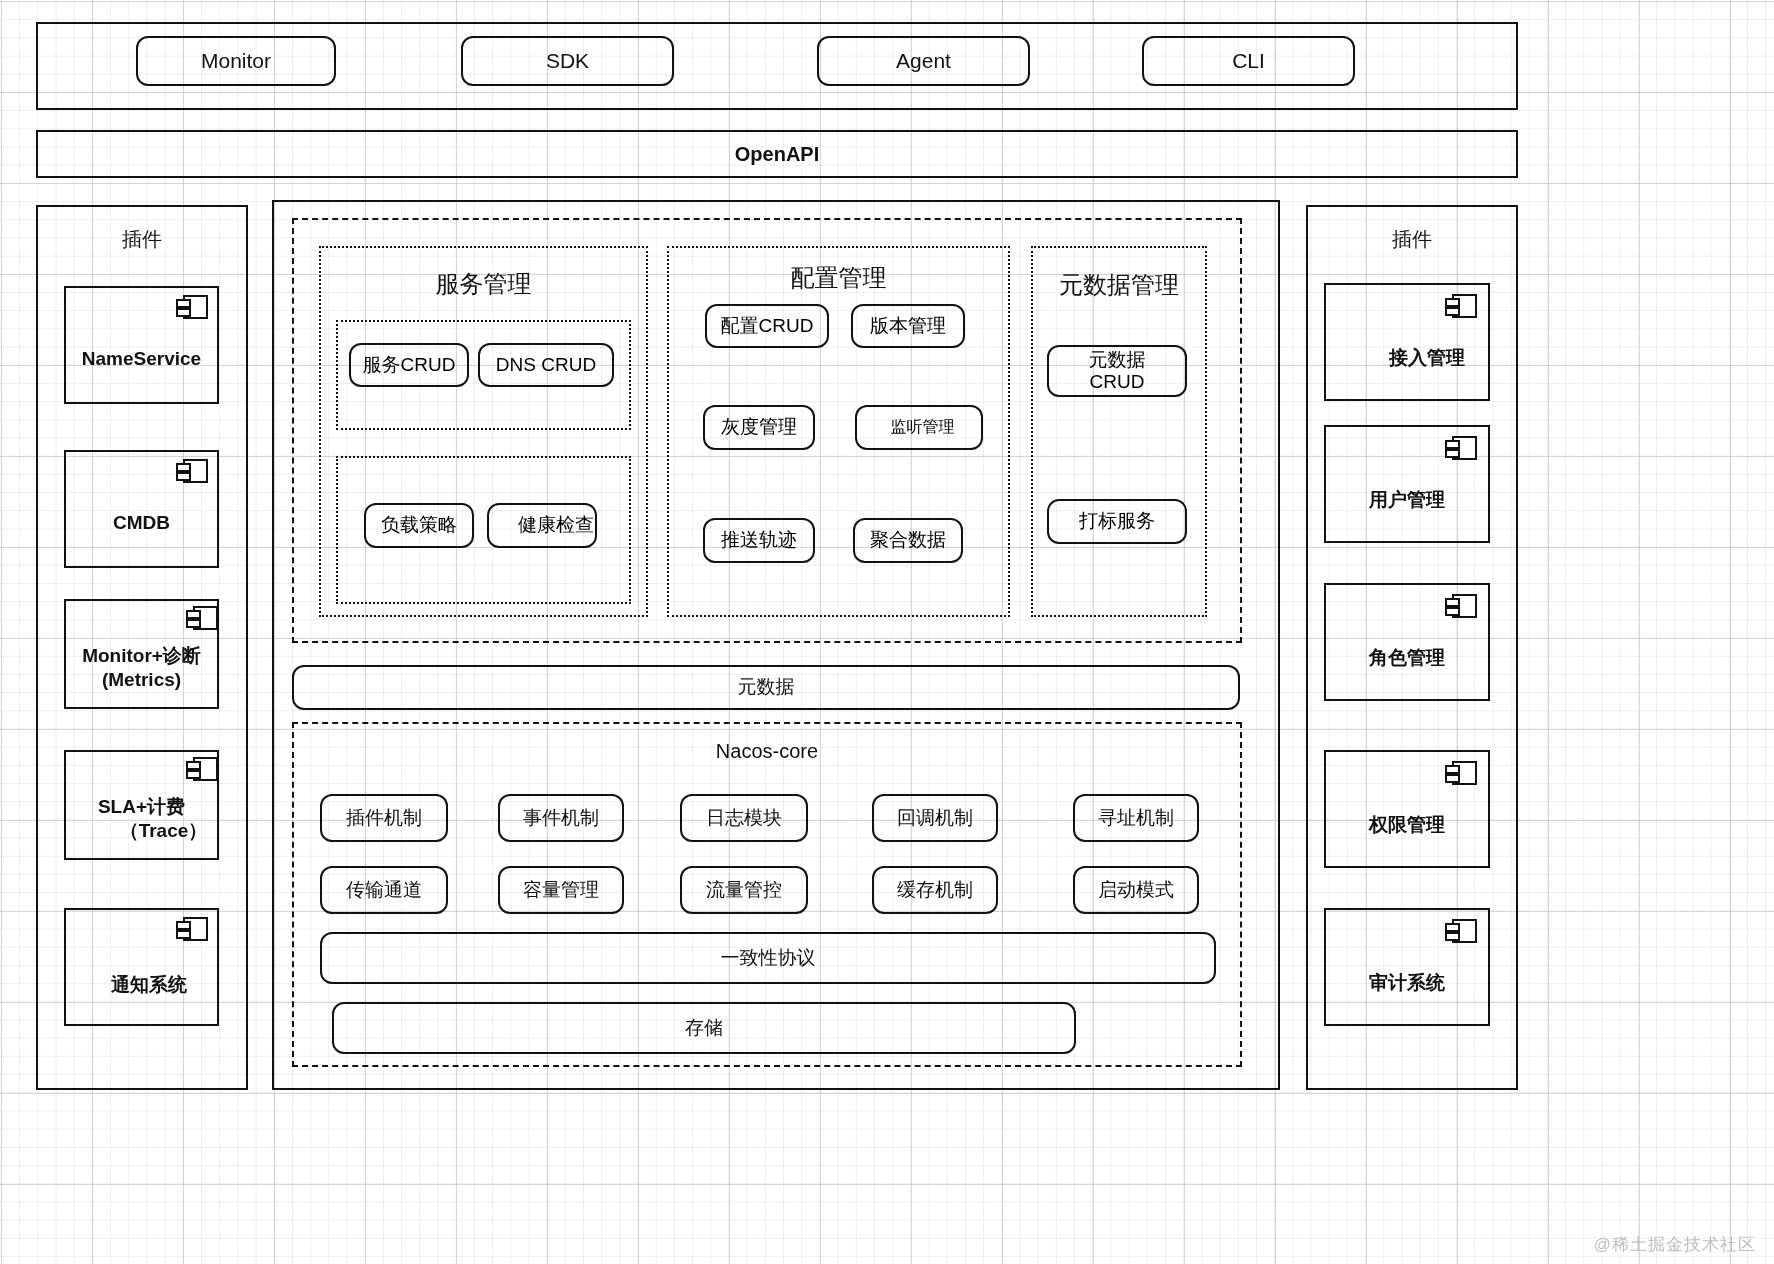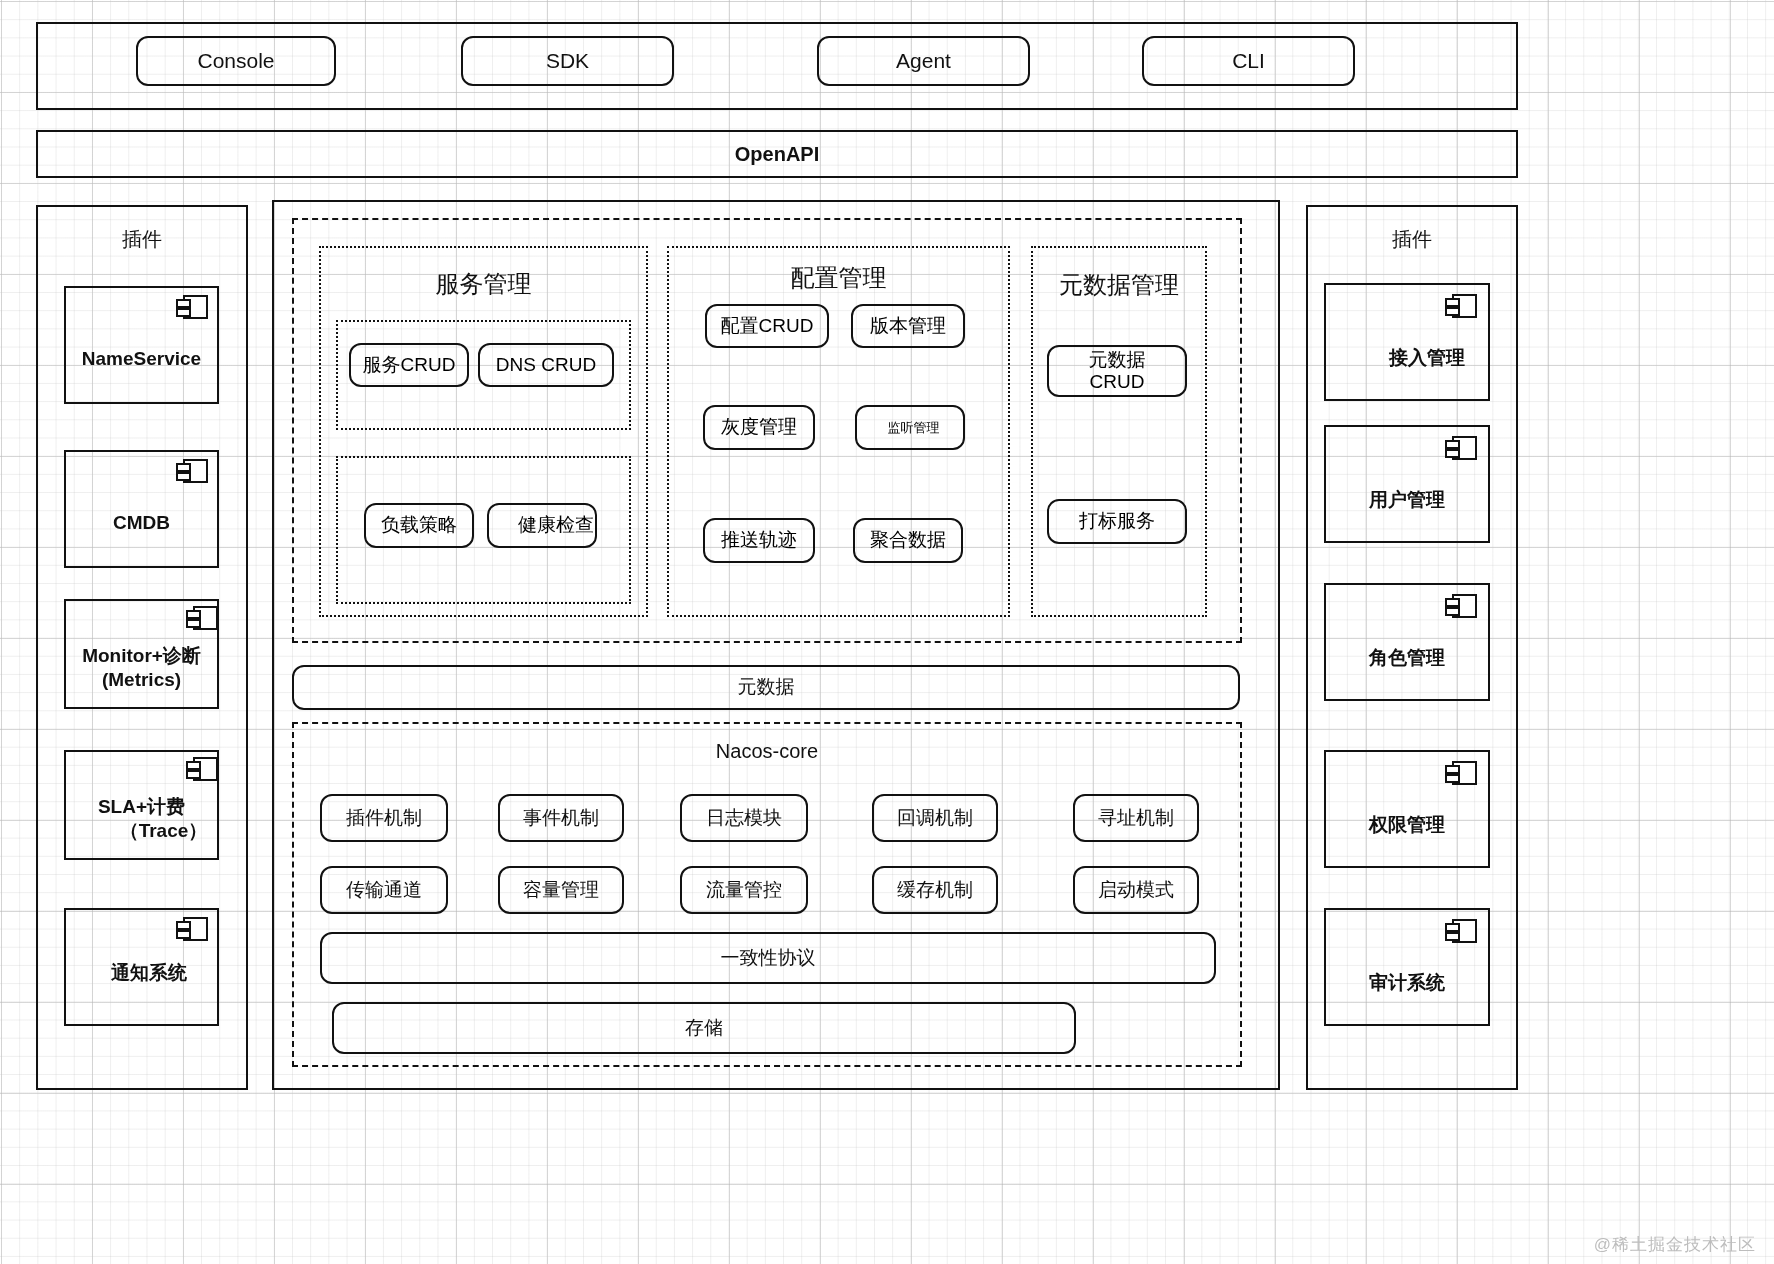--- a/index.html
+++ b/index.html
@@ -137,21 +137,21 @@
     color: #bdbdbd;
     letter-spacing: 1px;
     white-space: nowrap;
   }
 </style>
 </head>
 <body>
 
 <div class="box" id="client-bar"></div>
 
-<div class="rbox client-pill" style="left:136px; top:36px; width:200px;">Console</div>
+<div class="rbox client-pill" style="left:136px; top:36px; width:200px;">Monitor</div>
 <div class="rbox client-pill" style="left:461px; top:36px; width:213px;">SDK</div>
 <div class="rbox client-pill" style="left:817px; top:36px; width:213px;">Agent</div>
 <div class="rbox client-pill" style="left:1142px; top:36px; width:213px;">CLI</div>
 
 <div class="box" id="openapi-bar"></div>
 <div id="openapi-label" class="label">OpenAPI</div>
 
 <div class="box plugin-col" id="plugin-col-left"></div>
 <div class="label plugin-col-title" style="left:36px;">插件</div>
 
@@ -192,21 +192,21 @@
   <div class="plugin-name" style="top:44px;">SLA+计费</div>
   <div class="plugin-name" style="top:68px;margin-left:44px;">（Trace）</div>
 </div>
 
 <div class="plugin-card" style="left:64px; top:908px; width:155px; height:118px;">
   <svg class="comp-icon" style="right:8px; top:6px;" viewBox="0 0 34 30">
     <rect x="9" y="2" width="23" height="22" fill="#fff" stroke="#111" stroke-width="2"></rect>
     <rect x="2" y="6" width="13" height="7" fill="#fff" stroke="#111" stroke-width="2"></rect>
     <rect x="2" y="15" width="13" height="7" fill="#fff" stroke="#111" stroke-width="2"></rect>
   </svg>
-  <div class="plugin-name" style="top:52px;padding-left:15px;">通知系统</div>
+  <div class="plugin-name" style="top:64px;padding-left:15px;">通知系统</div>
 </div>
 
 <div class="box plugin-col" id="plugin-col-right"></div>
 <div class="label plugin-col-title" style="left:1306px;">插件</div>
 
 <div class="plugin-card" style="left:1324px; top:283px; width:166px; height:118px;">
   <svg class="comp-icon" style="right:10px; top:8px;" viewBox="0 0 34 30">
     <rect x="9" y="2" width="23" height="22" fill="#fff" stroke="#111" stroke-width="2"></rect>
     <rect x="2" y="6" width="13" height="7" fill="#fff" stroke="#111" stroke-width="2"></rect>
     <rect x="2" y="15" width="13" height="7" fill="#fff" stroke="#111" stroke-width="2"></rect>
@@ -265,21 +265,21 @@
 <div class="rbox" style="left:364px; top:503px; width:110px; height:45px; font-size:19px;">负载策略</div>
 <div class="rbox" style="left:487px; top:503px; width:110px; height:45px; font-size:19px;padding-left:28px;">健康检查</div>
 
 <div class="dotted" style="left:667px; top:246px; width:343px; height:371px;"></div>
 <div class="label module-col-title" style="left:667px; top:262px; width:343px;">配置管理</div>
 
 <div class="rbox" style="left:705px; top:304px; width:124px; height:44px; font-size:19px;">配置CRUD</div>
 <div class="rbox" style="left:851px; top:304px; width:114px; height:44px; font-size:19px;">版本管理</div>
 
 <div class="rbox" style="left:703px; top:405px; width:112px; height:45px; font-size:19px;">灰度管理</div>
-<div class="rbox" style="left:855px; top:405px; width:110px; height:45px; font-size:13px;padding-left:7px;">监听管理</div>
+<div class="rbox" style="left:855px; top:405px; width:128px; height:45px; font-size:16px;padding-left:7px;">监听管理</div>
 
 <div class="rbox" style="left:703px; top:518px; width:112px; height:45px; font-size:19px;">推送轨迹</div>
 <div class="rbox" style="left:853px; top:518px; width:110px; height:45px; font-size:19px;">聚合数据</div>
 
 <div class="dotted" style="left:1031px; top:246px; width:176px; height:371px;"></div>
 <div class="label module-col-title" style="left:1031px; top:269px; width:176px;">元数据管理</div>
 
 <div class="rbox" style="left:1047px; top:345px; width:140px; height:52px; font-size:19px; flex-direction:column;">
   <span>元数据</span>
   <span>CRUD</span>

